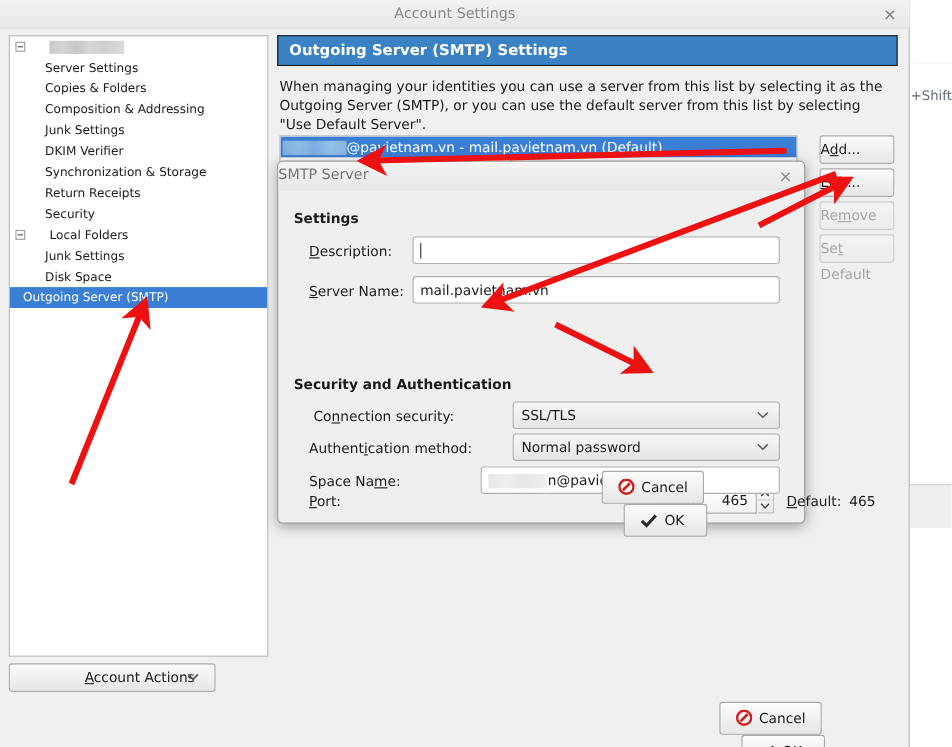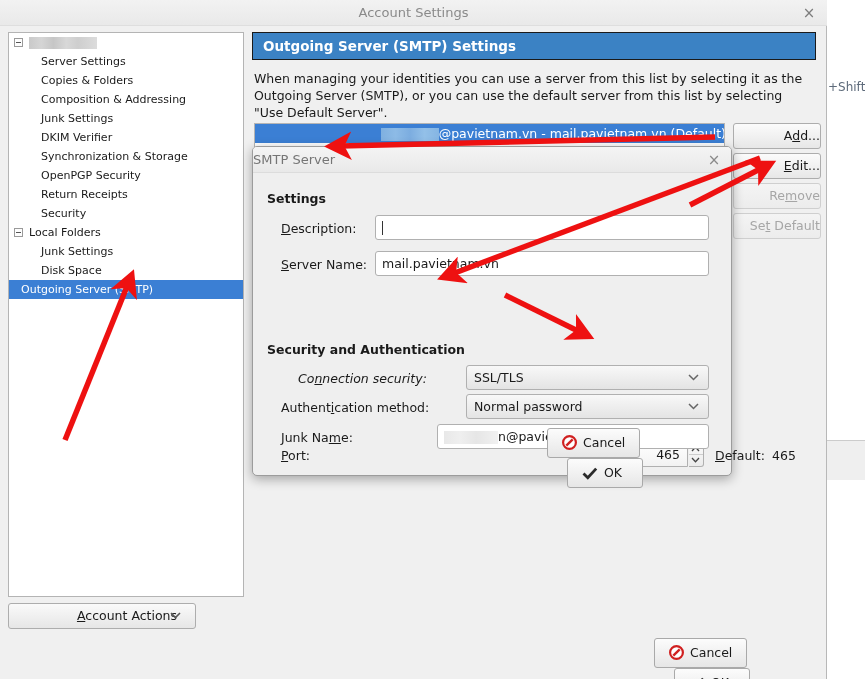--- a/index.html
+++ b/index.html
@@ -72,21 +72,21 @@
     background: #ffffff; border: 1px solid #b4b4b4;
     overflow: hidden;
   }
   .tree-node {
     height: 19px; line-height: 19px;
     font-size: 11px; color: #1a1a1a;
     white-space: nowrap; cursor: default;
     position: relative;
   }
   .tree-node.child { padding-left: 32px; }
-  .tree-node.root  { padding-left: 20px; }
+  .tree-node.root  { padding-left: 36px; }
   .tree-node.selected {
     background: #3b7fd4; color: #ffffff;
   }
   .twisty {
     position: absolute; left: 5px; top: 5px;
     width: 9px; height: 9px;
     border: 1px solid #9a9a9a; background: #fdfdfd;
   }
   .twisty::after {
     content:""; position:absolute; left:1px; top:3px; width:5px; height:1px;
@@ -129,34 +129,34 @@
   .server-list {
     position: absolute; left: 2px; top: 91px; width: 471px; height: 200px;
     background: #ffffff; border: 1px solid #b4b4b4;
     overflow: hidden;
   }
   .server-row-selected {
     position: absolute; left: 0; top: 0; width: 471px; height: 19px;
     background: #3b7fd4; color: #ffffff;
     font-size: 12.5px; line-height: 19px;
     white-space: nowrap;
-    text-align: right;
   }
   .redact-blue {
     display:inline-block; vertical-align: middle;
     width: 58px; height: 13px; margin-left: 2px;
     background: linear-gradient(90deg,#7fb0e0 0%,#8dbbe6 25%,#7cade0 50%,#93c0e8 75%,#85b5e3 100%);
   }
   .side-buttons { position: absolute; left: 481px; top: 91px; width: 84px; }
   .side-btn {
-    width: 88px; height: 26px; margin-bottom: 4px;
+    width: 68px; height: 26px; margin-bottom: 4px;
     background: linear-gradient(#fbfbfb,#e7e7e7);
     border: 1px solid #adadad; border-radius: 3px;
-    font-size: 12.5px; text-align: right; line-height: 24px;
+    font-size: 12.5px; text-align: left; line-height: 24px;
     cursor: pointer;
+    margin-left: 12px;
   }
   .side-btn.disabled {
     color: #a6a6a6;
     background: linear-gradient(#f4f4f4,#ececec);
     border-color: #cfcfcf;
     cursor: default;
   }
 
   
   .as-bottom { position: absolute; left: 654px; top: 638px; }
@@ -287,21 +287,20 @@
       <span class="twisty"></span>
       <span class="redact-gray"></span>
     </div>
     <div id="tree-items">
         <div class="tree-node child"><span>Server Settings</span></div>
         <div class="tree-node child"><span>Copies &amp; Folders</span></div>
         <div class="tree-node child"><span>Composition &amp; Addressing</span></div>
         <div class="tree-node child"><span>Junk Settings</span></div>
         <div class="tree-node child"><span>DKIM Verifier</span></div>
         <div class="tree-node child"><span>Synchronization &amp; Storage</span></div>
-        <div class="tree-node child"><span>OpenPGP Security</span></div>
         <div class="tree-node child"><span>Return Receipts</span></div>
         <div class="tree-node child"><span>Security</span></div>
         <div class="tree-node root"><span class="twisty"></span><span>Local Folders</span></div>
         <div class="tree-node child"><span>Junk Settings</span></div>
         <div class="tree-node child"><span>Disk Space</span></div>
         <div class="tree-node root selected" style="padding-left: 12px;"><span>Outgoing Server (SMTP)</span></div>
       </div>
   </div>
 
   <div class="as-account-actions">
@@ -383,42 +382,42 @@
         </svg>
       </div>
     </div>
     <div class="fld-label" style="left:462px; top:275px;">
       <span class="u">D</span><span id="lbl-def">efault:</span>
     </div>
     <div class="fld-label" style="left:519px; top:275px;">465</div>
 
     <div class="group-title" style="left:14px; top:169px;">Security and Authentication</div>
 
-    <div class="fld-label" style="left:45px; top:198px;font-style:italic;">
+    <div class="fld-label" style="left:32px; top:198px;">
       <span id="lbl-cs1">Co</span><span class="u">n</span><span id="lbl-cs2">nection security:</span>
     </div>
     <div class="dlg-select" style="left:213px; top:192px; width:243px;">
       <span>SSL/TLS</span>
       <svg class="chev" width="11" height="7" viewBox="0 0 11 7">
         <path d="M1 1 L5.5 5.5 L10 1" stroke="#666" stroke-width="1.5" fill="none"></path>
       </svg>
     </div>
 
     <div class="fld-label" style="left:28px; top:227px;">
       <span id="lbl-am1">Authent</span><span class="u">i</span><span id="lbl-am2">cation method:</span>
     </div>
     <div class="dlg-select" style="left:213px; top:221px; width:243px;">
       <span>Normal password</span>
       <svg class="chev" width="11" height="7" viewBox="0 0 11 7">
         <path d="M1 1 L5.5 5.5 L10 1" stroke="#666" stroke-width="1.5" fill="none"></path>
       </svg>
     </div>
 
     <div class="fld-label" style="left:28px; top:257px;">
-      <span id="lbl-un1">Junk Na</span><span class="u">m</span><span id="lbl-un2">e:</span>
+      <span id="lbl-un1">Space Na</span><span class="u">m</span><span id="lbl-un2">e:</span>
     </div>
     <div class="txt-input" style="left:184px; top:251px; width:272px;"><span class="redact-white"></span><span>n@pavietnam.vn</span></div>
 
     <div class="dlg-buttons">
       <div class="btn-std">
         <svg class="btn-ico" width="15" height="15" viewBox="0 0 15 15">
           <circle cx="7.5" cy="7.5" r="6.4" fill="#ffffff" stroke="#d02020" stroke-width="2.2"></circle>
           <rect x="3" y="6.3" width="9" height="2.4" fill="#d02020" transform="rotate(-45 7.5 7.5)"></rect>
         </svg><span>Cancel</span>
       </div>

